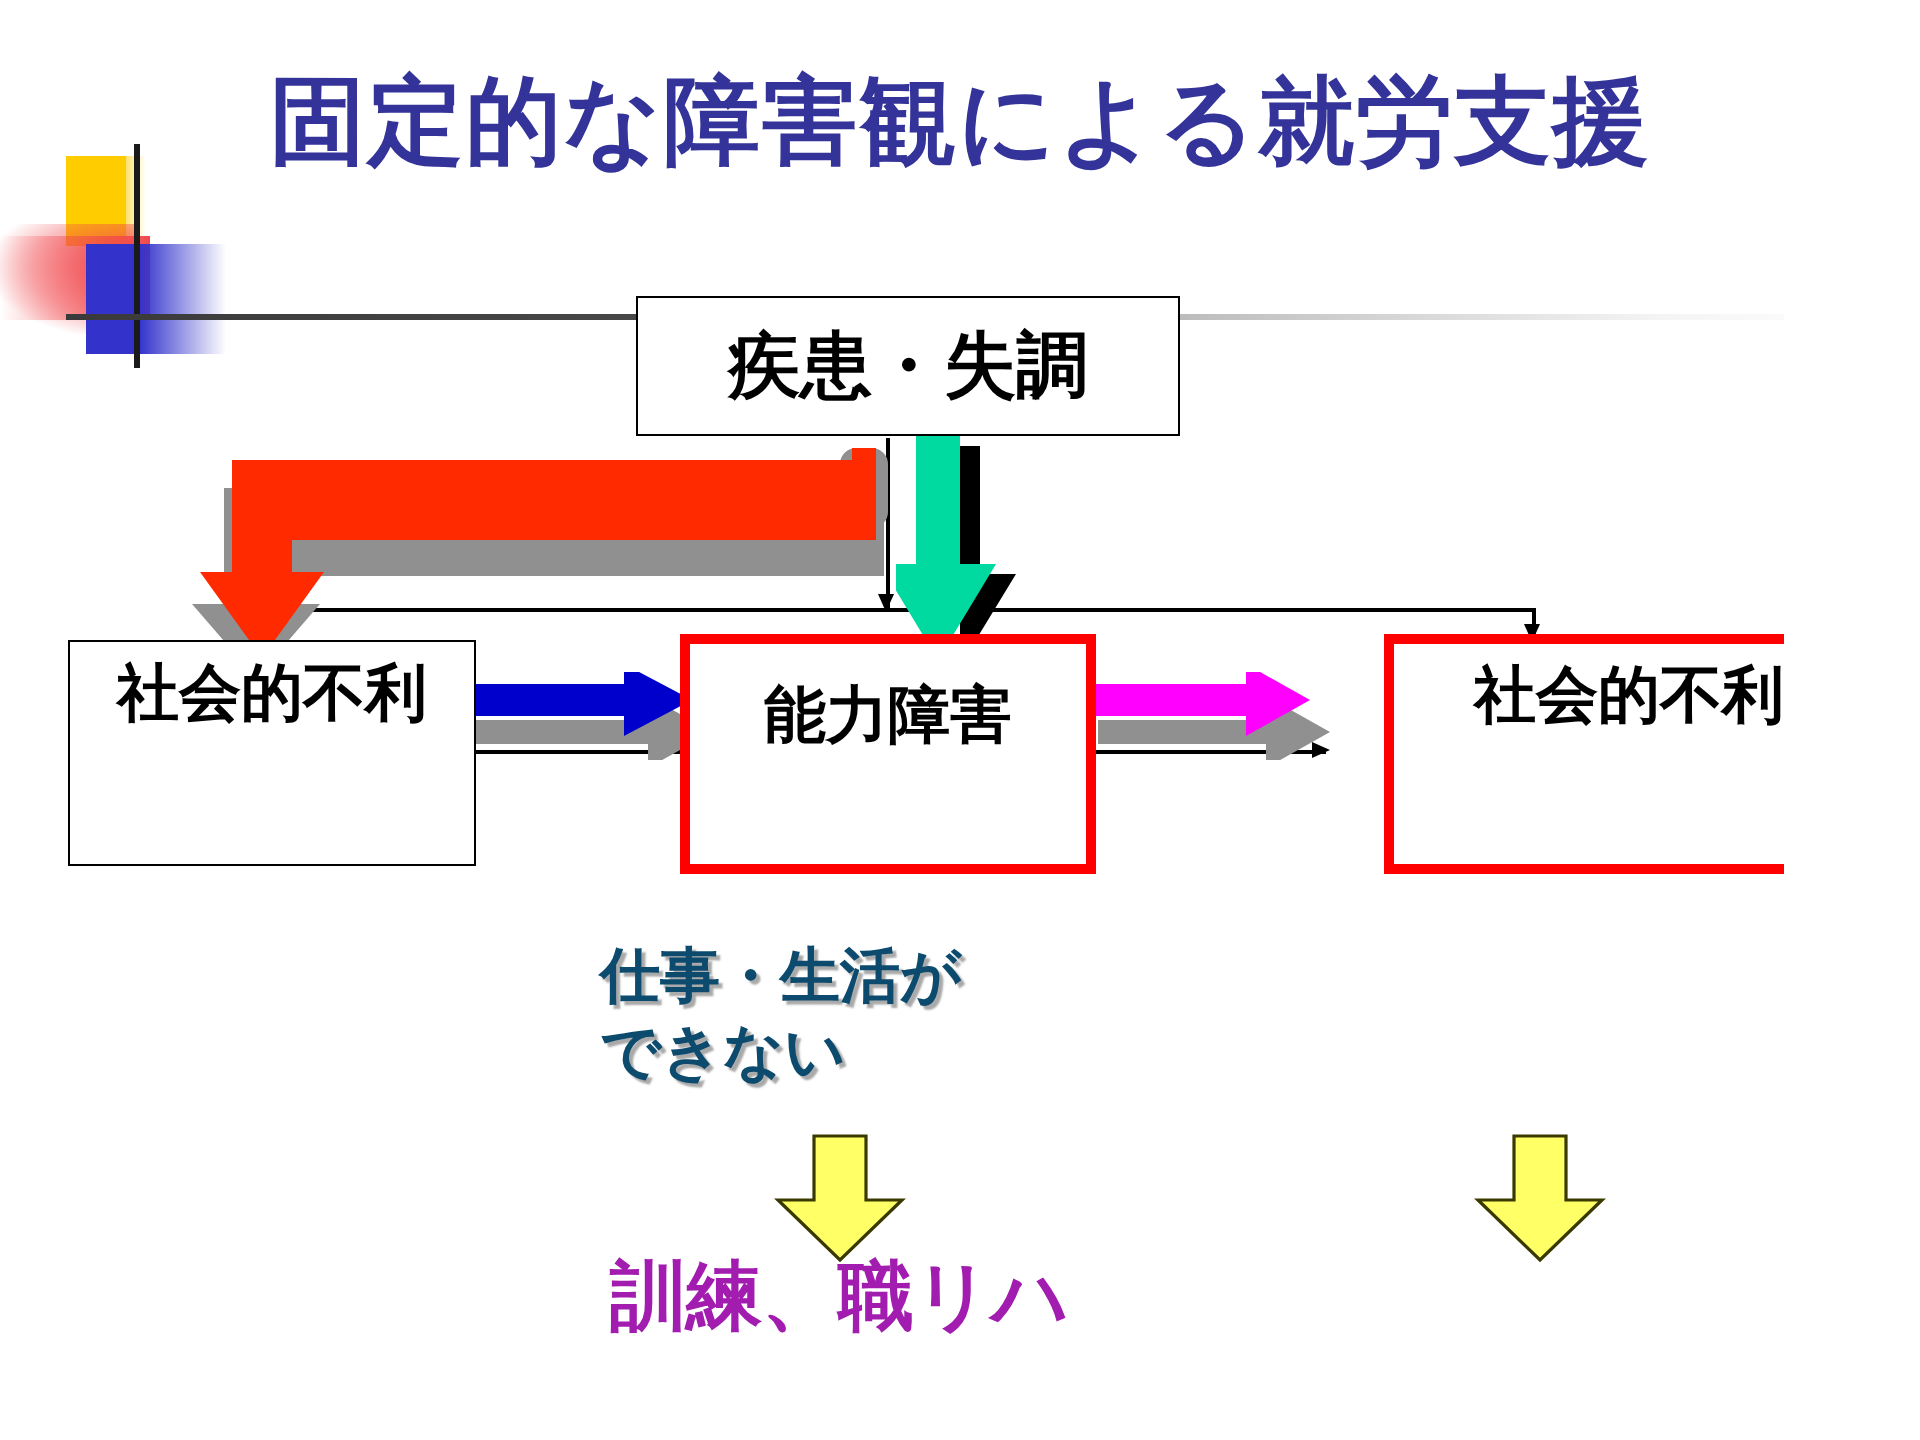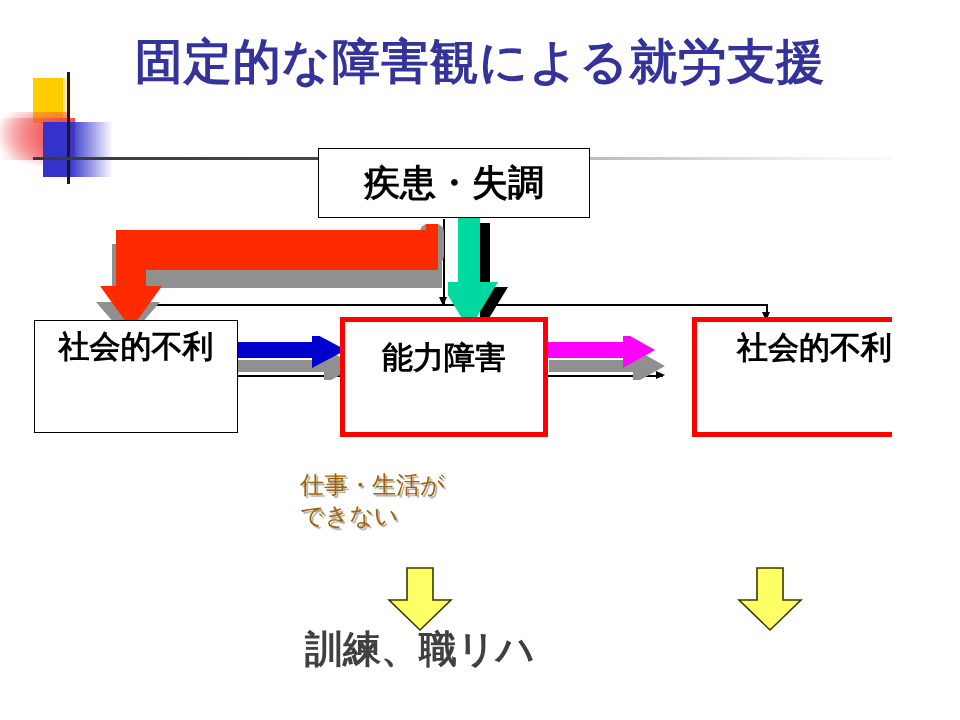--- a/index.html
+++ b/index.html
@@ -154,41 +154,41 @@
   .green-wrap { position: absolute; left: 448px; top: 218px; width: 68px; height: 115px; }
 
   
   .harrow-wrap { position: absolute; }
   #arrow-blue-wrap    { left: 226px; top: 336px; width: 130px; height: 44px; }
   #arrow-magenta-wrap { left: 539px; top: 336px; width: 128px; height: 44px; }
 
   
   .caption-red {
     position: absolute;
-    font-size: 24px;
-    font-weight: normal;
-    color: #a16207;
+    font-size: 30px;
+    font-weight: bold;
+    color: #0c4a6e;
     line-height: 1.28;
     text-shadow: 2px 2px 1px rgba(140,140,140,0.75);
     white-space: pre-line;
   }
   #caption-left  { left: 300px; top: 470px; }
   #caption-right { left: 628px; top: 470px; }
 
   
   .yellow-wrap { position: absolute; width: 70px; height: 66px; }
   #yellow-left  { left: 385px; top: 566px; }
   #yellow-right { left: 735px; top: 566px; }
 
   
   .outcome {
     position: absolute;
     font-size: 38px;
     font-weight: bold;
-    color: #404040;
+    color: #a21caf;
     white-space: nowrap;
     line-height: 1;
     text-align: right;
   }
   #outcome-left  { left: 305px; top: 630px; }
   #outcome-right { left: 630px; top: 630px; }
 </style>
 </head>
 <body>
 

